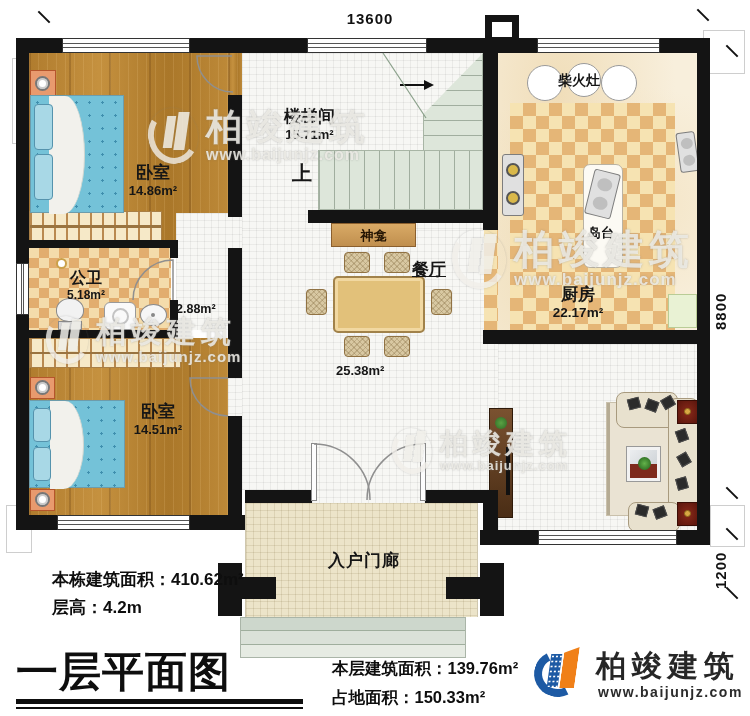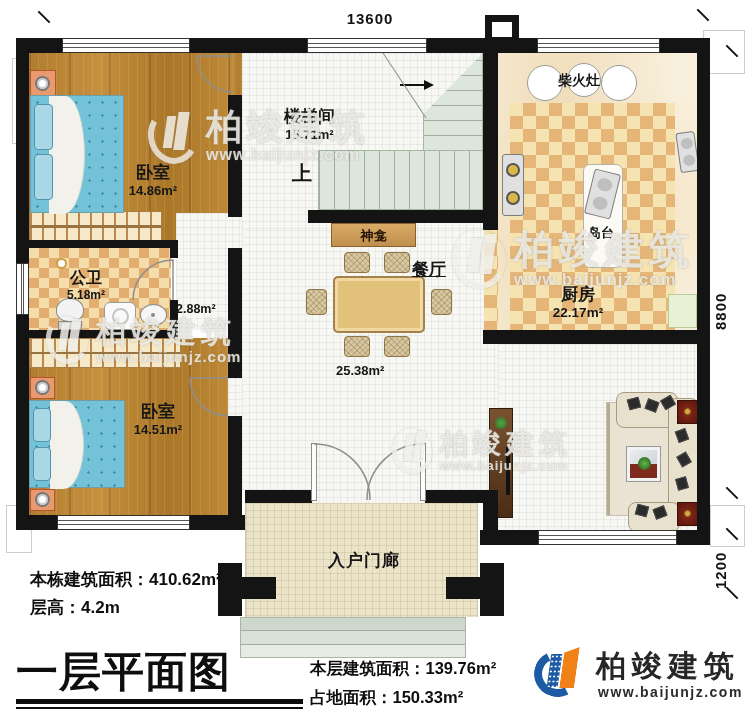--- a/index.html
+++ b/index.html
@@ -102,21 +102,21 @@
   .wm-icon { position:relative; flex:none; }
   .wm-arc { position:absolute; inset:0; border-radius:50%; border:6px solid rgba(240,238,233,.8);
     border-top-color:transparent; border-right-color:transparent; transform:rotate(-12deg);
     box-shadow:0 0 2px rgba(125,125,125,.35); }
   .wm-bar { position:absolute; background:rgba(240,238,233,.85); transform:skewX(-8deg);
     box-shadow:0 0 2px rgba(125,125,125,.35); }
   .wm-name { font-weight:900; letter-spacing:5px; line-height:1.05; }
   .wm-url { font-weight:700; letter-spacing:1px; }
 
   
-  .noteline { position:absolute; z-index:30; font-size:17px; font-weight:700; color:#0e0e0e; }
+  .noteline { position:absolute; z-index:30; font-size:17px; font-weight:700; color:#0e0e0e;margin-left:22px; }
   .bigtitle { position:absolute; z-index:30; font-size:42px; font-weight:800; letter-spacing:1px; color:#0e0e0e; line-height:1; }
   .rule { position:absolute; z-index:30; background:#0e0e0e; }
   .scaletxt { position:absolute; z-index:30; font-size:37px; font-weight:400; color:#0e0e0e; line-height:1; }
 
   
   .logo { position:absolute; z-index:30; }
   .logo-icon { position:absolute; }
   .logo-arc { position:absolute; left:0; top:7px; width:47px; height:46px; border-radius:50%;
     border:8px solid #1d5aa4; border-top-color:transparent; border-right-color:transparent; transform:rotate(18deg); }
   .logo-bblue { position:absolute; left:15px; top:10px; width:11px; height:33px; background:#1d5aa4; transform:skewX(-8deg);

